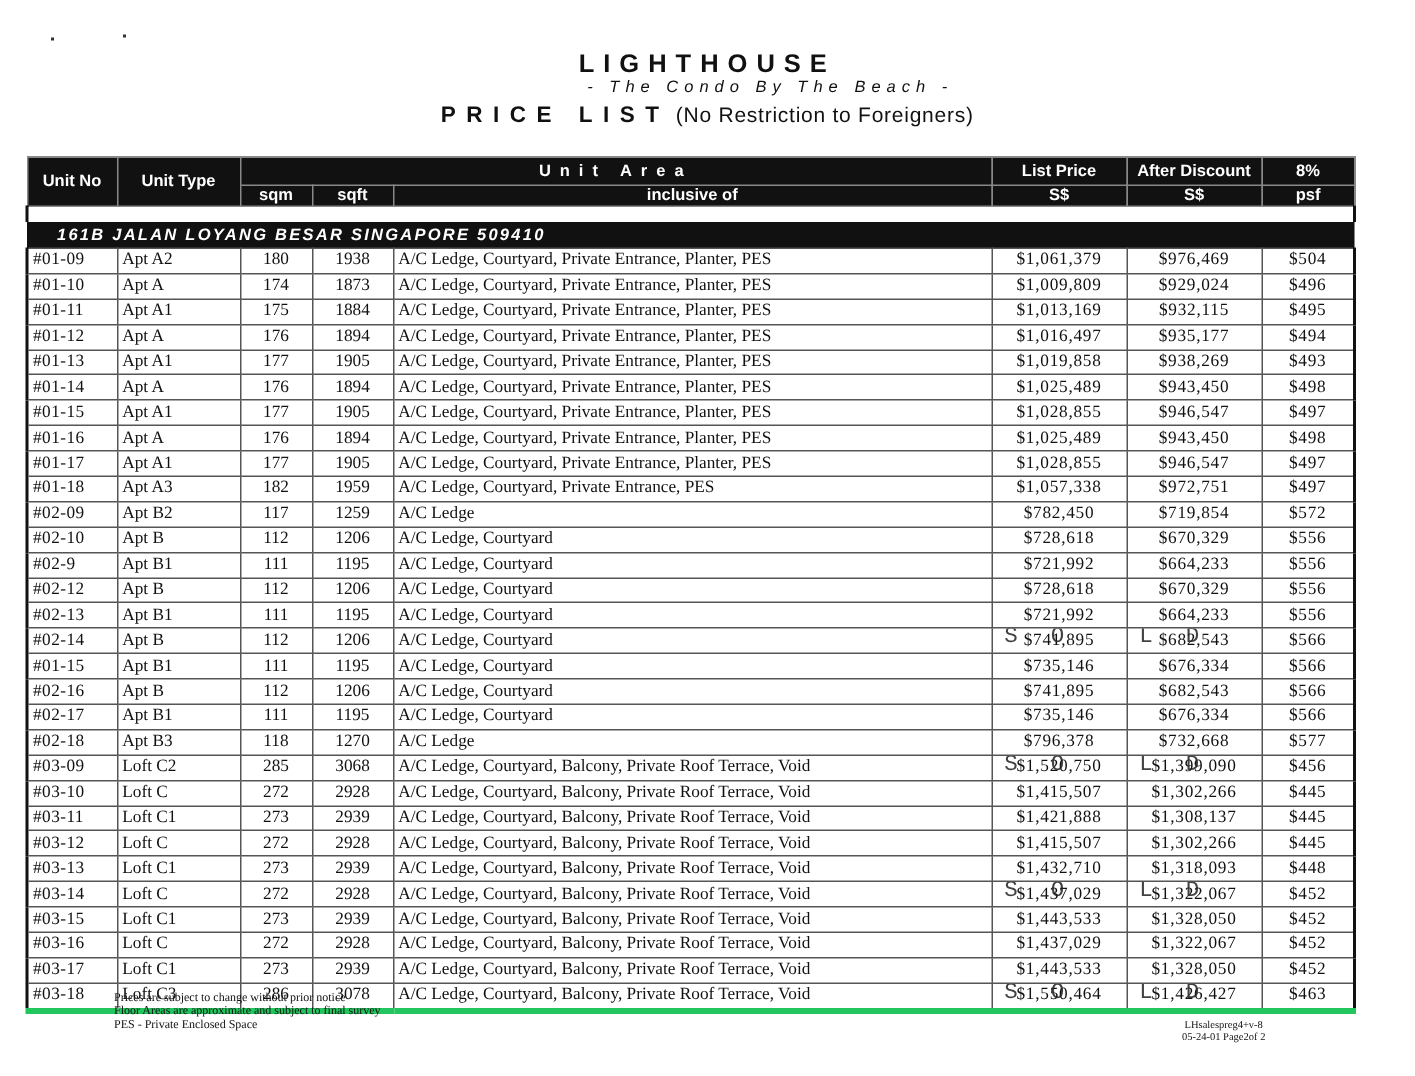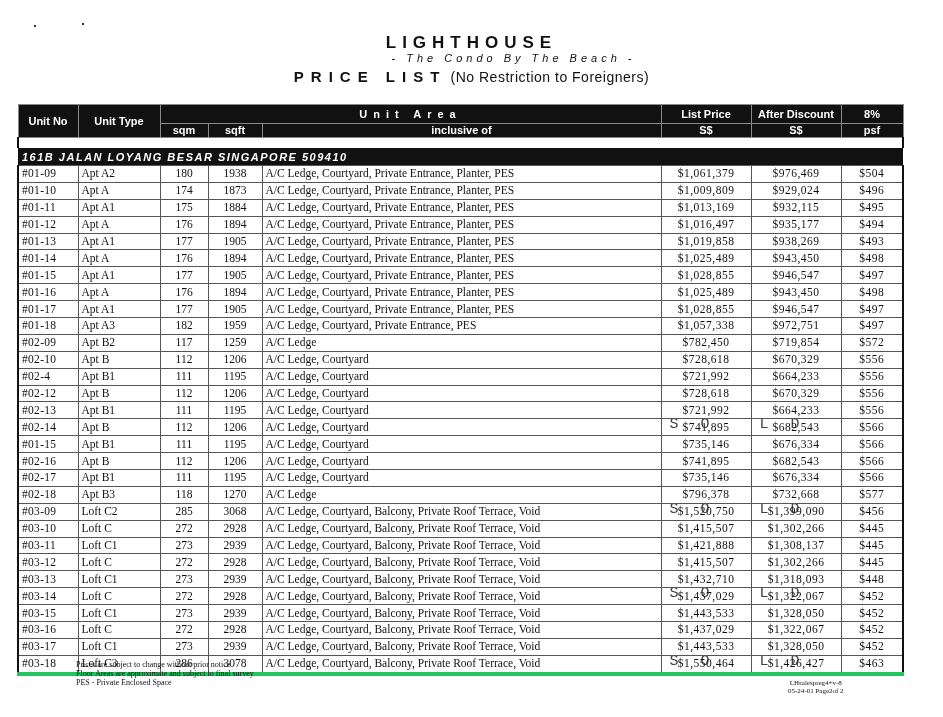--- a/index.html
+++ b/index.html
@@ -11,21 +11,21 @@
   .t3 { top: 68px; font-size: 15px; }
   .t3 .pl { letter-spacing: 7px; font-weight: bold; font-size: 15px; }
   .t3 .note { letter-spacing: 0.5px; font-size: 14px; }
 
   table.price { position: absolute; left: 17px; top: 104px; width: 885px; border-collapse: collapse; table-layout: fixed; }
   table.price th { background: #111; color: #fff; font-family: "Liberation Sans", sans-serif; font-weight: bold; font-size: 11px; border: 1px solid #888; padding: 0; line-height: 13px; text-align: center; }
   table.price th.spaced { letter-spacing: 6px; }
   tr.hdr1 th { height: 18px; }
   tr.hdr2 th { height: 13px; }
   tr.gap td { height: 10px; background: #fff; border-left: 2px solid #111; border-right: 2px solid #111; padding: 0; }
-  tr.addr td { background: #111; color: #fff; font-family: "Liberation Sans", sans-serif; font-style: italic; font-weight: bold; font-size: 11px; letter-spacing: 1.5px; height: 17px; padding: 0 0 0 4px; }
+  tr.addr td { background: #111; color: #fff; font-family: "Liberation Sans", sans-serif; font-style: italic; font-weight: bold; font-size: 11px; letter-spacing: 1.5px; height: 17px; padding: 0 0 0 20px; }
   table.price td.c { border: 1px solid #555; height: 15.9px; padding: 0 3px; font-size: 11.5px; line-height: 15px; white-space: nowrap; overflow: hidden; position: relative; }
   td.unit { text-align: left; letter-spacing: 0.3px; }
   td.type { text-align: left; }
   td.num { text-align: center; }
   td.desc { text-align: left; font-size: 10.5px; }
   td.money { text-align: center; letter-spacing: 0.5px; }
   table.price tbody tr.row td:first-child { border-left: 2px solid #111; }
   table.price tbody tr.row td:last-child { border-right: 2px solid #111; }
   table.price tbody tr.row:last-child td { border-bottom: 4px solid #22c55e; }
   .sold-mark { position: absolute; top: -2px; font-size: 15px; font-family: Liberation Mono, monospace; color: #222; opacity: 0.85; letter-spacing: 22px; pointer-events: none; }
@@ -196,21 +196,21 @@
         <td class="c unit">#02-10</td>
         <td class="c type">Apt B</td>
         <td class="c num">112</td>
         <td class="c num">1206</td>
         <td class="c desc">A/C Ledge, Courtyard</td>
         <td class="c money">$728,618</td>
         <td class="c money">$670,329</td>
         <td class="c money">$556</td>
       </tr>
       <tr class="row">
-        <td class="c unit">#02-4</td>
+        <td class="c unit">#02-9</td>
         <td class="c type">Apt B1</td>
         <td class="c num">111</td>
         <td class="c num">1195</td>
         <td class="c desc">A/C Ledge, Courtyard</td>
         <td class="c money">$721,992</td>
         <td class="c money">$664,233</td>
         <td class="c money">$556</td>
       </tr>
       <tr class="row">
         <td class="c unit">#02-12</td>

